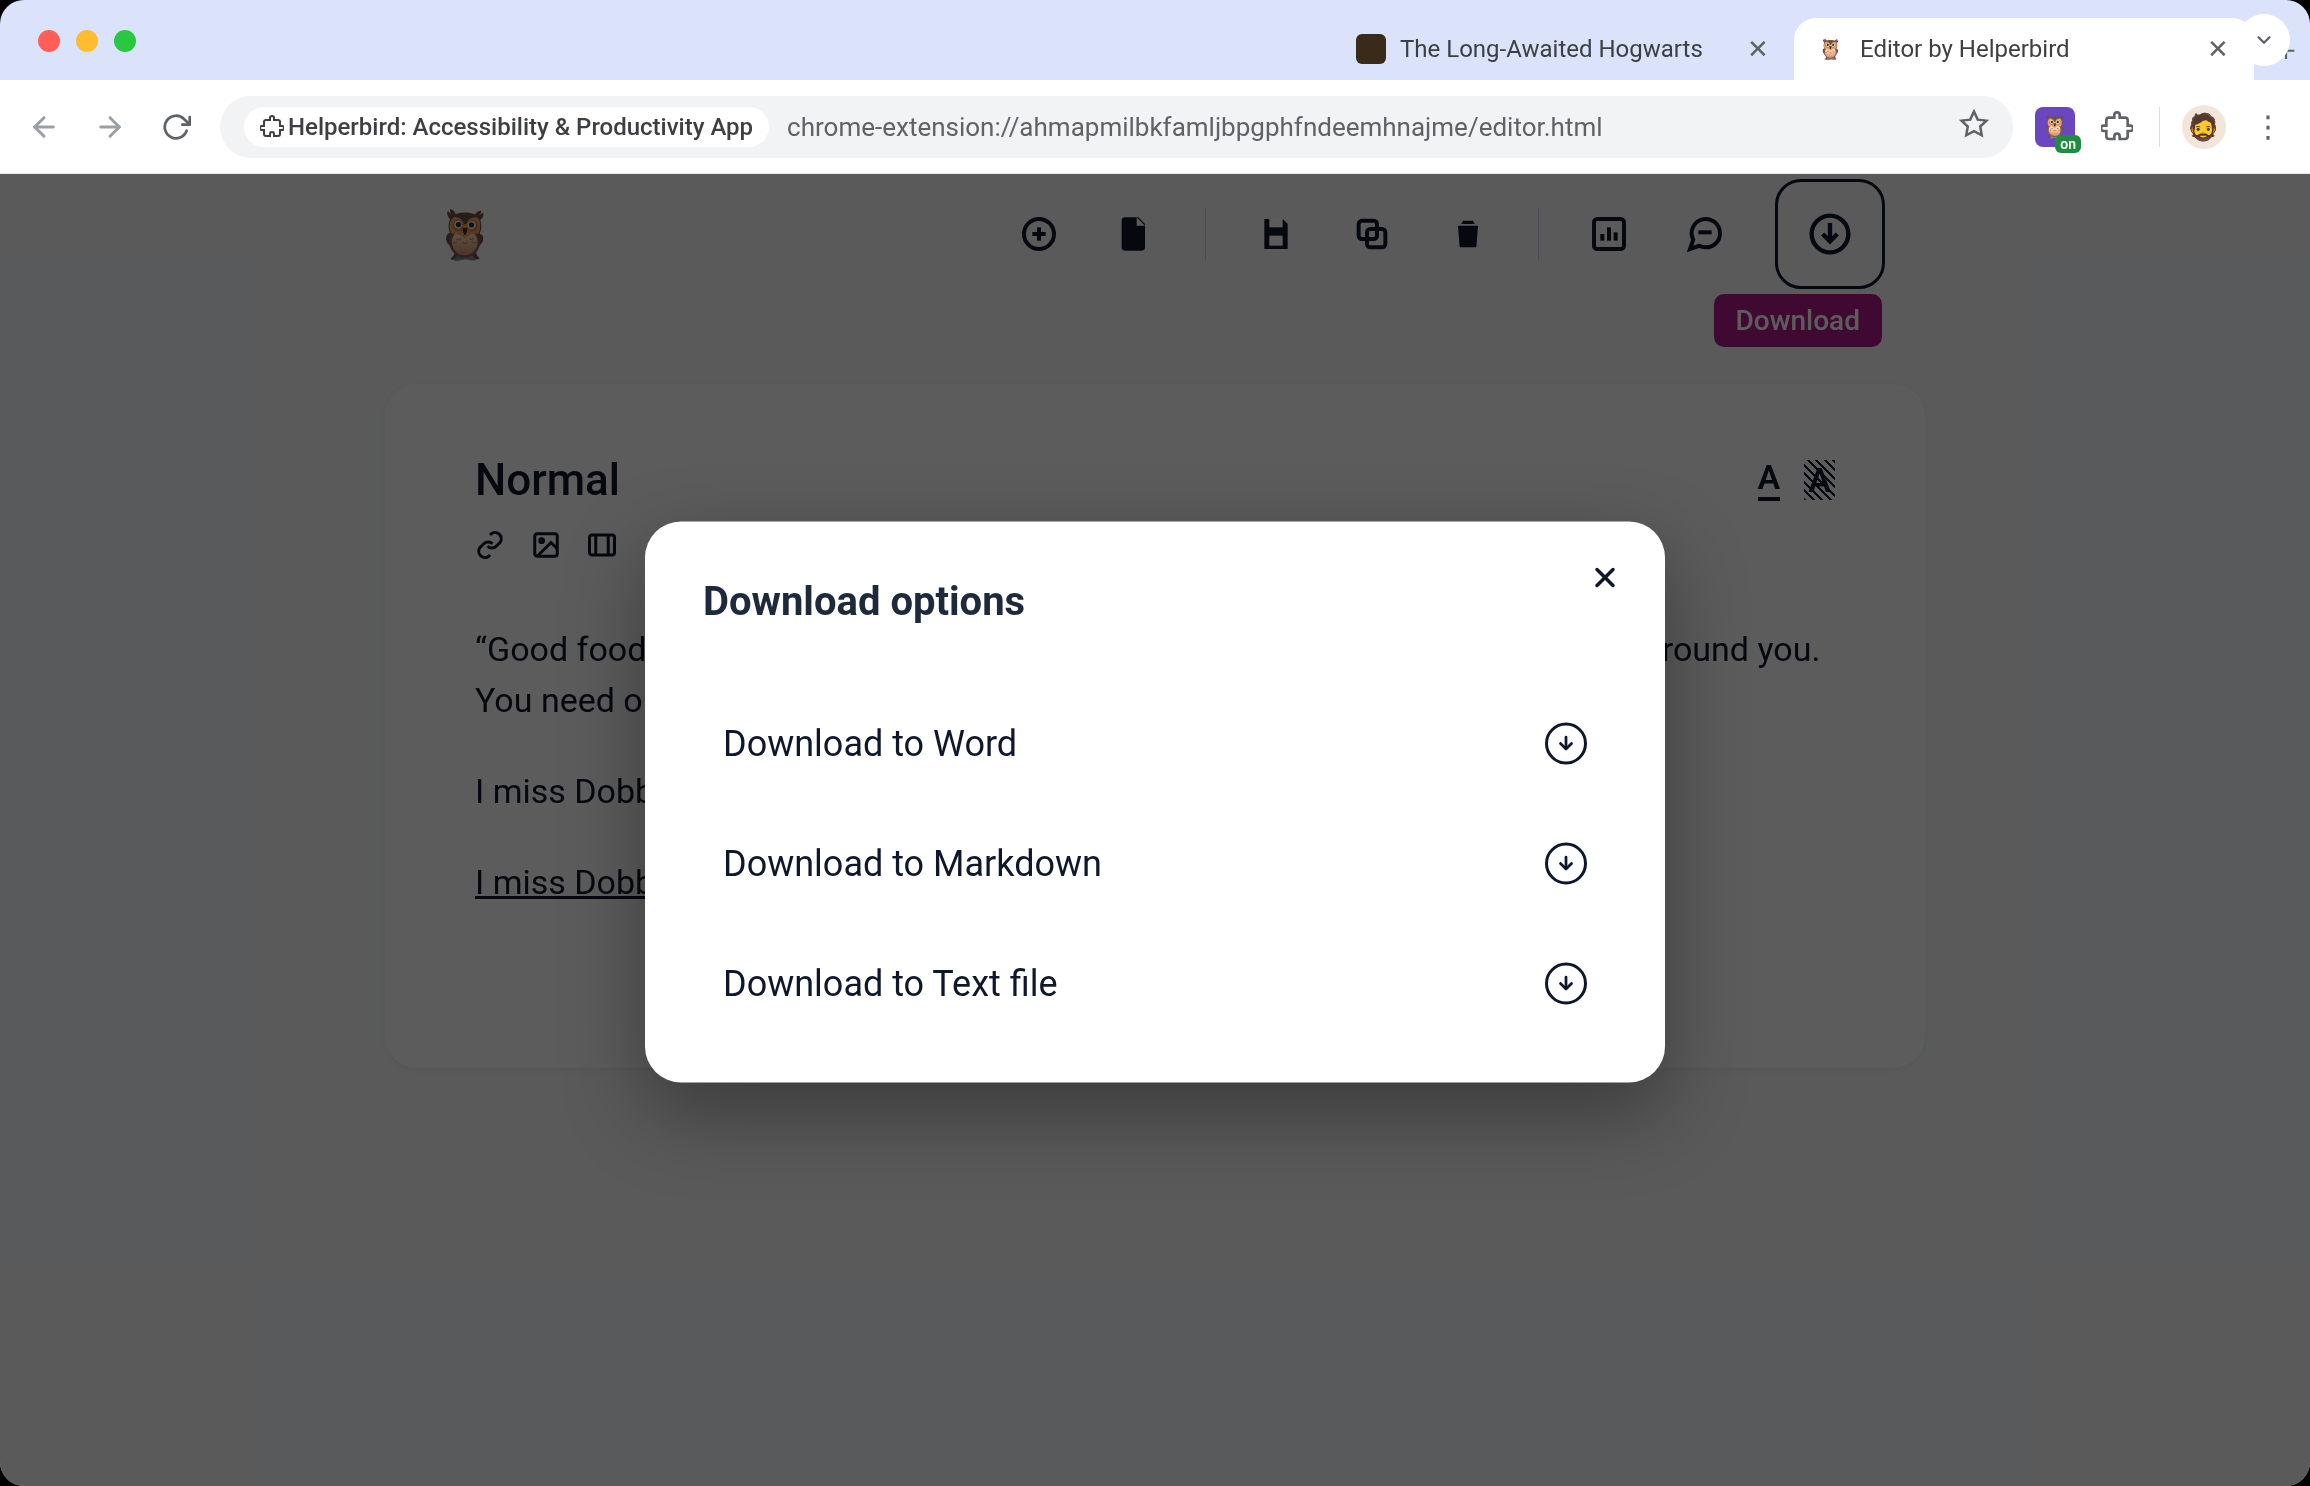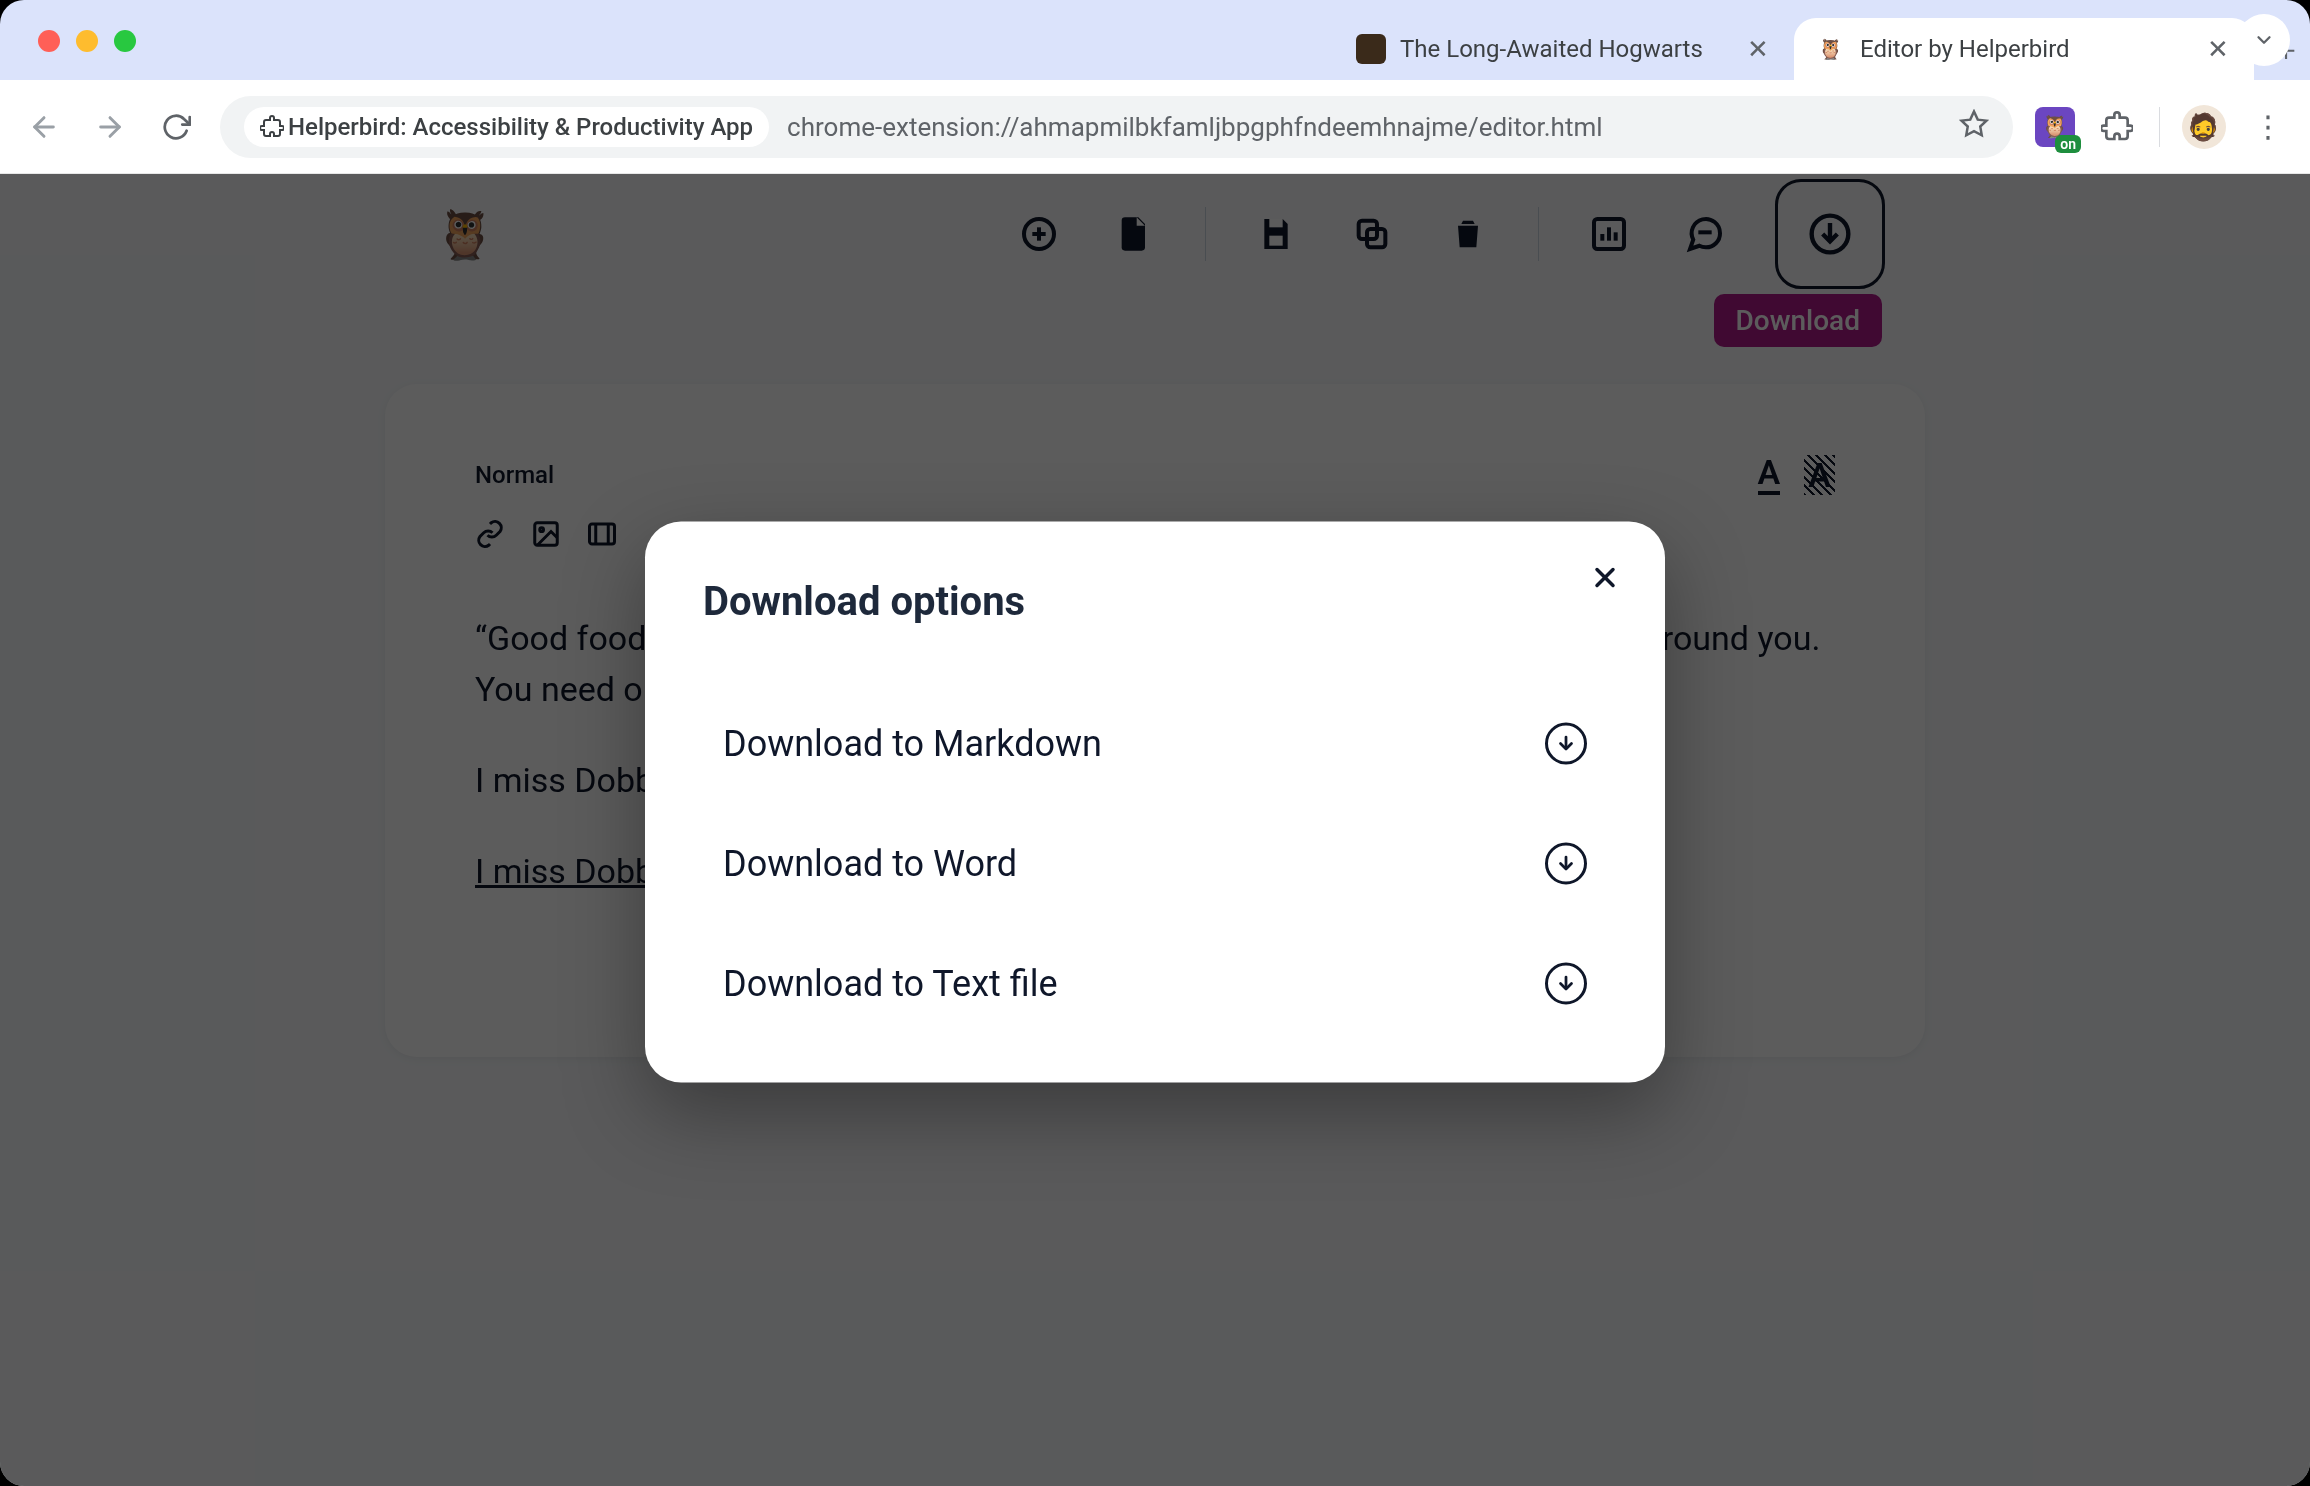--- a/index.html
+++ b/index.html
@@ -140,21 +140,21 @@
     position:absolute;top:112px;right:0;
     background:#b11a8a;color:#fff;font-size:28px;font-weight:500;
     padding:10px 22px;border-radius:10px;white-space:nowrap;
   }
 
   .editor-card{
     max-width:1540px;margin:90px auto 0;background:#fff;border-radius:32px;
     padding:70px 90px 120px;box-shadow:0 2px 10px rgba(0,0,0,.06);
   }
   .ed-toolbar{display:flex;align-items:center;gap:30px;color:#0f172a;}
-  .ed-style{font-size:24px;font-weight:500;}
+  .ed-style{font-size:44px;font-weight:500;}
   .ed-right{margin-left:auto;display:flex;gap:24px;align-items:center;}
   .ed-row2{display:flex;gap:26px;margin-top:24px;color:#0f172a;}
   .ed-body{margin-top:60px;font-size:34px;line-height:1.5;color:#0f172a;}
   .ed-body p{margin-bottom:40px;}
   .ed-body a{color:#0f172a;text-decoration:underline;}
 
   
   .dim{
     position:absolute;left:0;right:0;top:174px;bottom:0;background:rgba(0,0,0,.64);
   }
@@ -377,30 +377,30 @@
   <div class="modal">
     <div class="modal-close">
       <svg width="32" height="32" viewBox="0 0 24 24" fill="none" stroke="#0f172a" stroke-width="2.6" stroke-linecap="round">
           <line x1="18" y1="6" x2="6" y2="18"></line>
           <line x1="6" y1="6" x2="18" y2="18"></line>
         </svg>
     </div>
     <div class="modal-title">Download options</div>
 
     <div class="option">
-      <span class="option-label">Download to Markdown</span>
+      <span class="option-label">Download to Word</span>
       <span class="circle-down">
         <svg viewBox="0 0 24 24" fill="none" stroke="#0f172a" stroke-width="3" stroke-linecap="round" stroke-linejoin="round">
             <line x1="12" y1="5" x2="12" y2="17"></line>
             <polyline points="6 12 12 18 18 12"></polyline>
           </svg>
       </span>
     </div>
     <div class="option">
-      <span class="option-label">Download to Word</span>
+      <span class="option-label">Download to Markdown</span>
       <span class="circle-down">
         <svg viewBox="0 0 24 24" fill="none" stroke="#0f172a" stroke-width="3" stroke-linecap="round" stroke-linejoin="round">
             <line x1="12" y1="5" x2="12" y2="17"></line>
             <polyline points="6 12 12 18 18 12"></polyline>
           </svg>
       </span>
     </div>
     <div class="option">
       <span class="option-label">Download to Text file</span>
       <span class="circle-down">

